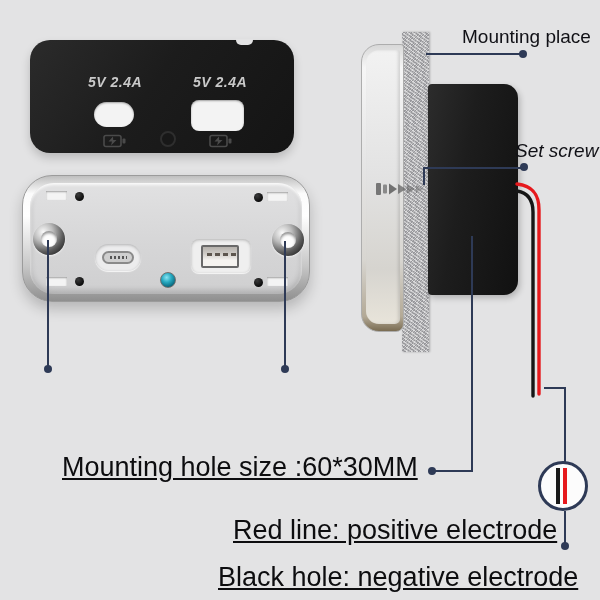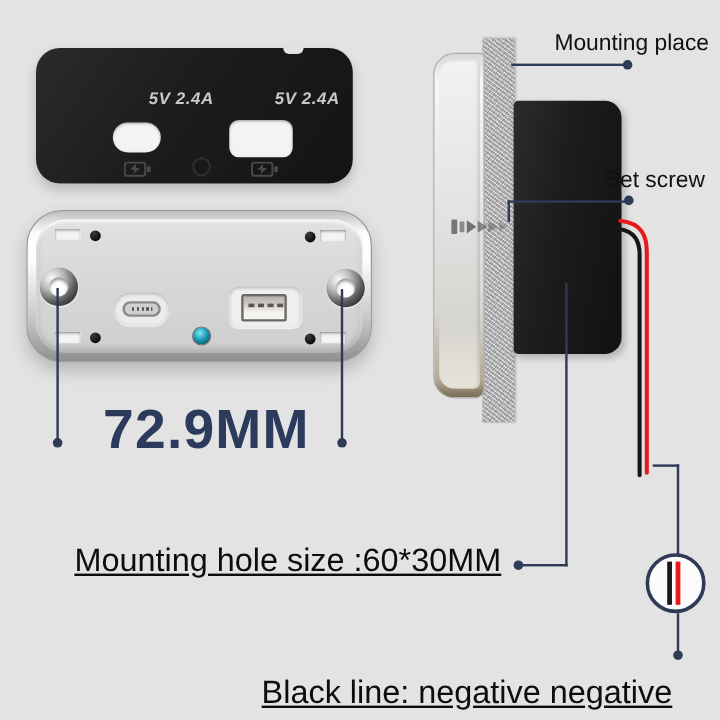--- a/index.html
+++ b/index.html
@@ -21,21 +21,21 @@
 
   
   .faceplate{
     left:30px;top:40px;width:264px;height:113px;border-radius:20px;
     background:linear-gradient(125deg,#2b2b2b 0%,#1c1c1c 45%,#141414 100%);
     box-shadow:0 5px 10px rgba(0,0,0,.18);
   }
   .fp-notch{left:206px;top:-1px;width:17px;height:6px;background:var(--bg);border-radius:0 0 5px 5px;}
   .rating{
     position:absolute;top:34px;font-size:14px;font-weight:bold;font-style:italic;
-    color:#c9c9c9;letter-spacing:.5px;white-space:nowrap;margin-left:36px;
+    color:#c9c9c9;letter-spacing:.5px;white-space:nowrap;
   }
   .cutout{position:absolute;background:#f3f3f3;box-shadow:inset 0 1px 2px rgba(0,0,0,.35);}
   .ring-hole{
     position:absolute;left:130px;top:91px;width:12px;height:12px;border-radius:50%;
     border:2px solid #2e2e2e;background:#181818;
   }
   .bat{position:absolute;top:94px;width:24px;height:14px;}
 
   
   .frontview{
@@ -180,21 +180,20 @@
         <div class="usba-pin" style="left:28px;"></div>
       </div>
     </div>
     <div class="led"></div>
   </div>
 
   <div class="ln" style="left:47px;top:240px;width:2px;height:128px;"></div>
   <div class="ln" style="left:284px;top:241px;width:2px;height:127px;"></div>
   <div class="dot" style="left:44px;top:365px;"></div>
   <div class="dot" style="left:281px;top:365px;"></div>
-  <div class="dim-label">72.9MM</div>
 
   <div class="abs plate"></div>
   <div class="abs bezel">
     <div class="bezel-in"></div>
   </div>
   <div class="abs blackbody"></div>
 
   <svg class="abs" style="left:376px;top:180px;" width="52" height="18" viewBox="0 0 52 18">
     <rect x="0" y="3" width="5" height="12" rx="1" fill="#6a6a6a" opacity="0.9"></rect>
     <rect x="7" y="4.5" width="4" height="9" rx="1" fill="#7a7a7a" opacity="0.85"></rect>
@@ -206,34 +205,35 @@
 
   <svg class="abs" style="left:505px;top:178px;" width="45" height="225" viewBox="0 0 45 225">
     <path d="M 12 6 C 30 8 34 19 34 32 L 34 216" fill="none" stroke="#e6191d" stroke-width="3.4" stroke-linecap="round"></path>
     <path d="M 12 13 C 24 15 28 23 28 34 L 28 218" fill="none" stroke="#161616" stroke-width="3.4" stroke-linecap="round"></path>
   </svg>
 
   <div class="lab" style="left:462px;top:26px;width:136px;text-align:left;">Mounting place</div>
   <div class="ln" style="left:426px;top:53px;width:98px;height:2px;"></div>
   <div class="dot" style="left:519px;top:50px;"></div>
 
-  <div class="lab" style="left:504px;top:140px;">Set screw</div>
+  <div class="lab" style="left:515px;top:140px;font-style:italic;">Set screw</div>
   <div class="ln" style="left:423px;top:167px;width:102px;height:2px;"></div>
   <div class="ln" style="left:423px;top:167px;width:2px;height:18px;"></div>
   <div class="dot" style="left:520px;top:163px;"></div>
 
   <div class="ln" style="left:471px;top:236px;width:2px;height:236px;"></div>
   <div class="ln" style="left:434px;top:470px;width:39px;height:2px;"></div>
   <div class="dot" style="left:428px;top:467px;"></div>
   <div class="big" style="left:62px;top:452px;">Mounting hole size :60*30MM</div>
 
   <div class="ln" style="left:544px;top:387px;width:22px;height:2px;"></div>
   <div class="ln" style="left:564px;top:387px;width:2px;height:76px;"></div>
   <div class="mag-circle">
     <div class="mag-bar" style="left:15px;background:#1a1a1a;"></div>
     <div class="mag-bar" style="left:22px;background:#e6191d;"></div>
   </div>
   <div class="ln" style="left:564px;top:511px;width:2px;height:34px;"></div>
   <div class="dot" style="left:561px;top:542px;"></div>
 
-  <div class="big" style="left:218px;top:562px;">Black line: negative negative</div>
+  <div class="big" style="left:233px;top:515px;">Red line: positive electrode</div>
+  <div class="big" style="left:218px;top:562px;">Black hole: negative electrode</div>
 
 </div>
 
 </body></html>

